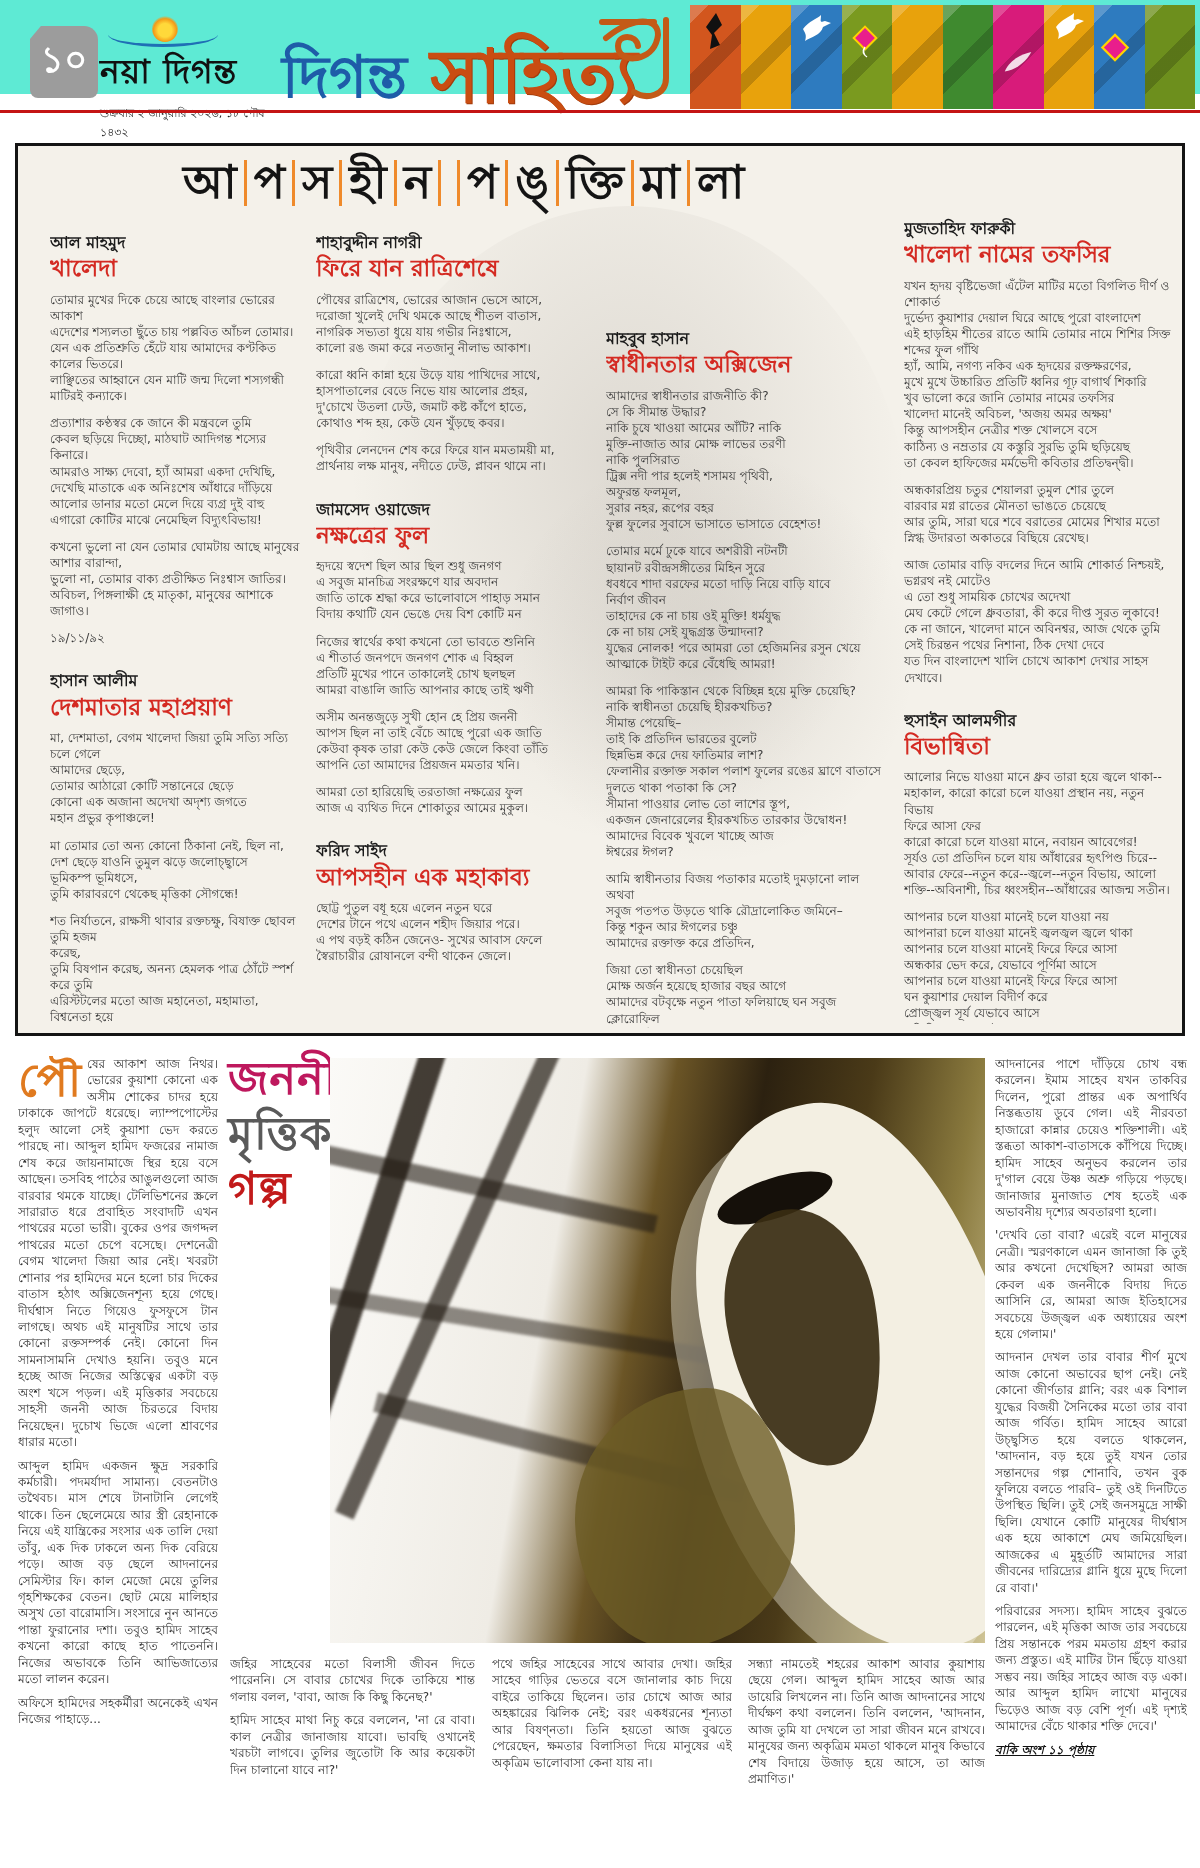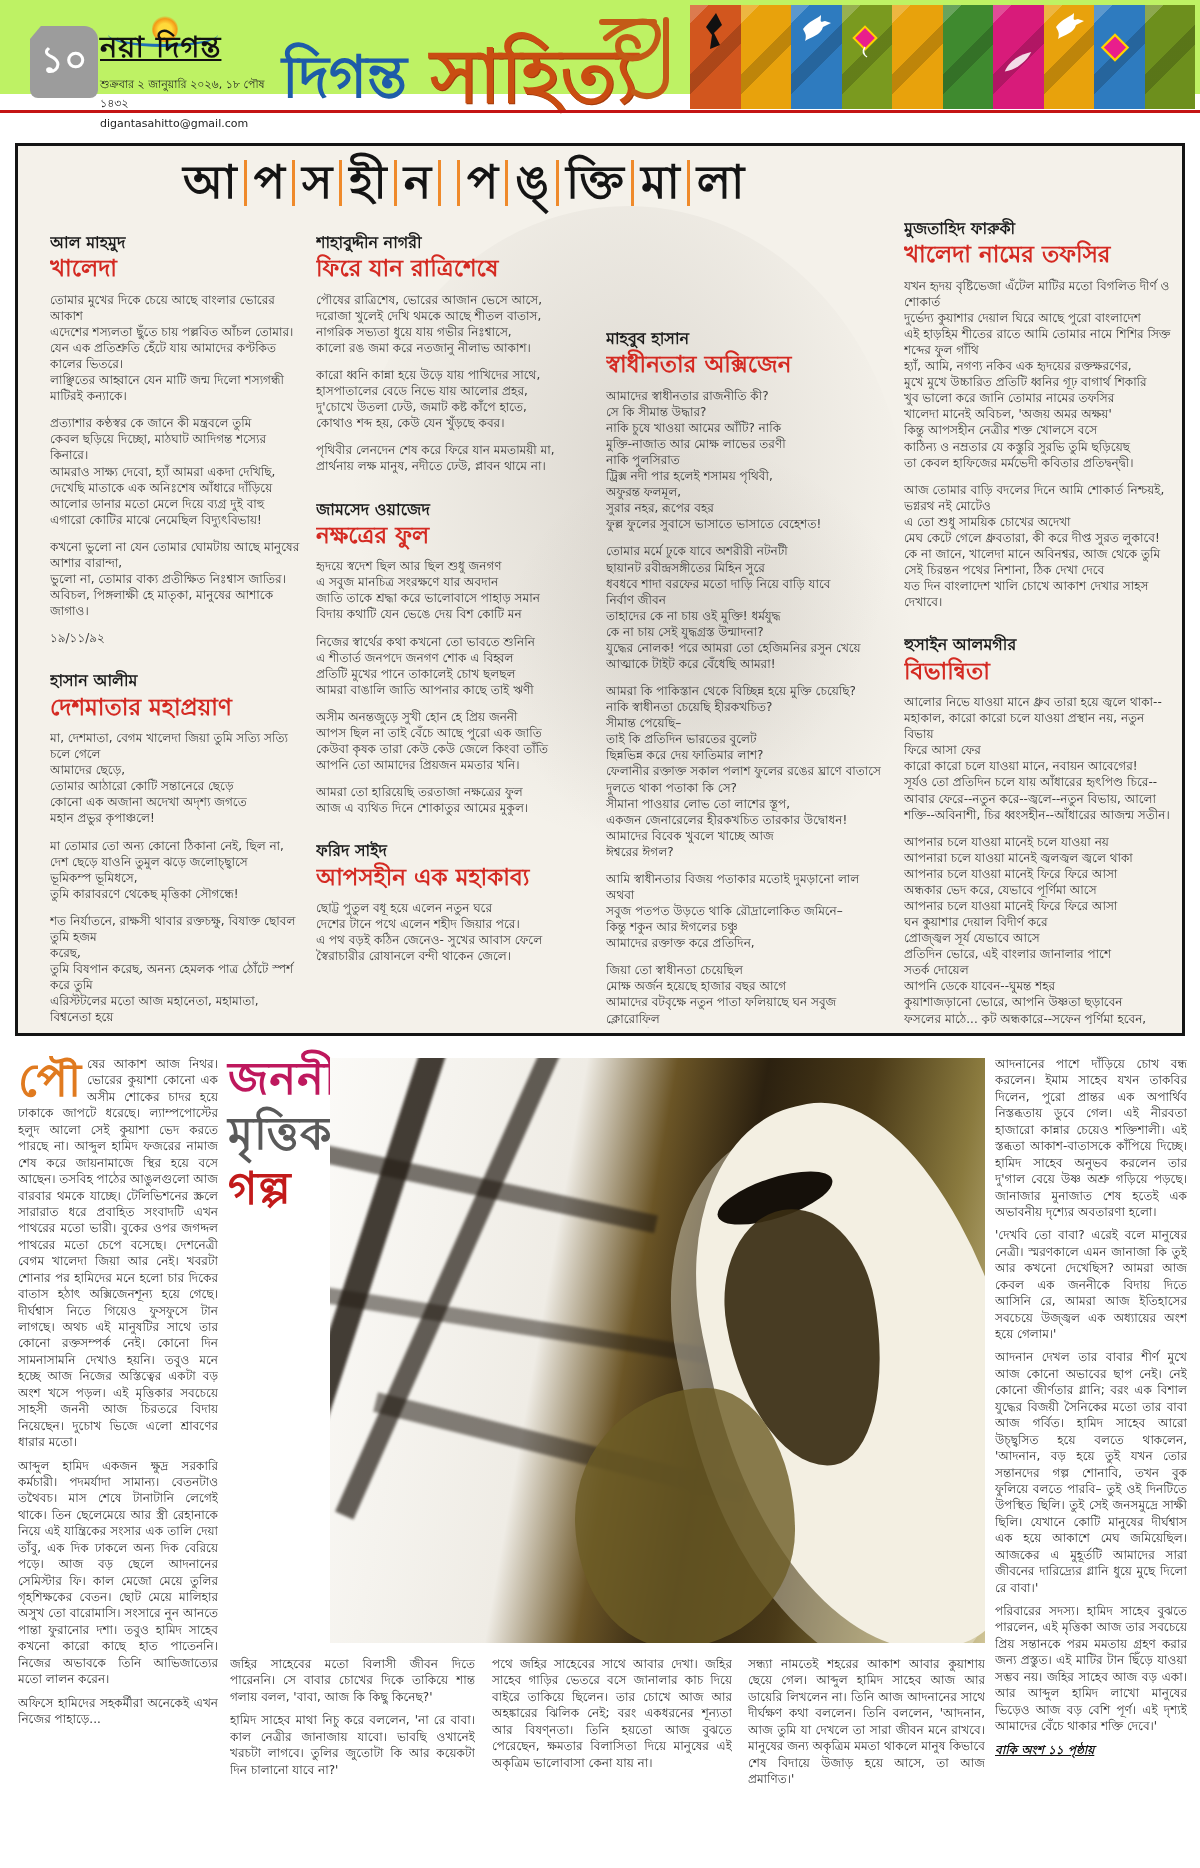--- a/index.html
+++ b/index.html
@@ -1,27 +1,27 @@
 <!DOCTYPE html>
 <html><head>
 <meta charset="utf-8">
 <style>
   html,body{margin:0;padding:0;background:#e8e8e8;}
   .page{position:relative;width:1200px;height:1868px;margin:0 auto;background:#ffffff;
         font-family:"DejaVu Sans","Liberation Sans",sans-serif;overflow:hidden;}
   
-  .hdr{position:absolute;left:0;top:0;width:1200px;height:94px;background:#bef264;}
+  .hdr{position:absolute;left:0;top:0;width:1200px;height:94px;background:#5eead4;}
   .pageno{position:absolute;left:30px;top:26px;width:68px;height:72px;background:#9c9c9c;
           color:#fff;font-size:36px;font-weight:bold;display:flex;align-items:center;justify-content:center;
           border-radius:6px 14px 8px 8px;clip-path:polygon(16% 0,100% 0,100% 100%,0 100%,0 18%);}
   .brand{position:absolute;left:100px;top:18px;width:190px;}
   .brand .sun{position:absolute;left:52px;top:-2px;width:26px;height:26px;border-radius:50%;
           background:radial-gradient(circle at 50% 55%, #ffd93a 0 35%, #f49a17 60%, rgba(244,154,23,0) 75%);}
   .brand .wave{position:absolute;left:8px;top:14px;width:110px;height:12px;border-bottom:3px solid #1f6fb5;border-radius:0 0 60% 60%/0 0 100% 100%;}
-  .brand .nm{position:relative;font-size:29px;font-weight:bold;color:#111;margin-top:6px;letter-spacing:1px;text-decoration:underline;}
+  .brand .nm{position:relative;font-size:33px;font-weight:bold;color:#111;margin-top:28px;letter-spacing:1px;}
   .brand .dt, .brand .em{font-size:11px;color:#222;margin-top:3px;}
   .secttl{position:absolute;left:282px;top:20px;white-space:nowrap;}
   .secttl .w1{font-size:58px;font-weight:bold;color:#1e5ca8;vertical-align:middle;}
   .secttl .w2{font-size:74px;font-weight:bold;color:#c94d12;vertical-align:middle;margin-left:18px;
               text-shadow:1px 1px 0 #a33c0c;margin-top:25px;}
   .doodle{position:absolute;left:596px;top:8px;}
   .collage{position:absolute;left:690px;top:5px;width:505px;height:104px;display:flex;overflow:hidden;}
   .tile{flex:1 0 auto;height:104px;position:relative;}
   .tile:after{content:"";position:absolute;inset:0;background:
       linear-gradient(135deg, rgba(255,255,255,.22) 0 12%, transparent 12% 45%, rgba(0,0,0,.18) 45% 58%, transparent 58%);}
@@ -307,20 +307,24 @@
 দুর্ভেদ্য কুয়াশার দেয়াল ঘিরে আছে পুরো বাংলাদেশ
 এই হাড়হিম শীতের রাতে আমি তোমার নামে শিশির সিক্ত
 শব্দের ফুল গাঁথি
 হ্যাঁ, আমি, নগণ্য নকিব এক হৃদয়ের রক্তক্ষরণের,
 মুখে মুখে উচ্চারিত প্রতিটি ধ্বনির গূঢ় বাগার্থ শিকারি
 খুব ভালো করে জানি তোমার নামের তফসির
 খালেদা মানেই অবিচল, 'অজয় অমর অক্ষয়'
 কিন্তু আপসহীন নেত্রীর শক্ত খোলসে বসে
 কাঠিন্য ও নম্রতার যে কস্তুরি সুরভি তুমি ছড়িয়েছ
 তা কেবল হাফিজের মর্মভেদী কবিতার প্রতিদ্বন্দ্বী।</div>
+          <div class="stanza">অন্ধকারপ্রিয় চতুর শেয়ালরা তুমুল শোর তুলে
+বারবার মগ্ন রাতের মৌনতা ভাঙতে চেয়েছে
+আর তুমি, সারা ঘরে শবে বরাতের মোমের শিখার মতো
+স্নিগ্ধ উদারতা অকাতরে বিছিয়ে রেখেছ।</div>
           <div class="stanza">আজ তোমার বাড়ি বদলের দিনে আমি শোকার্ত নিশ্চয়ই,
 ভগ্নরথ নই মোটেও
 এ তো শুধু সাময়িক চোখের অদেখা
 মেঘ কেটে গেলে ধ্রুবতারা, কী করে দীপ্ত সুরত লুকাবে!
 কে না জানে, খালেদা মানে অবিনশ্বর, আজ থেকে তুমি
 সেই চিরন্তন পথের নিশানা, ঠিক দেখা দেবে
 যত দিন বাংলাদেশ খালি চোখে আকাশ দেখার সাহস দেখাবে।</div>
         </div>
         <div class="poem">
           <div class="poet">হুসাইন আলমগীর</div>

